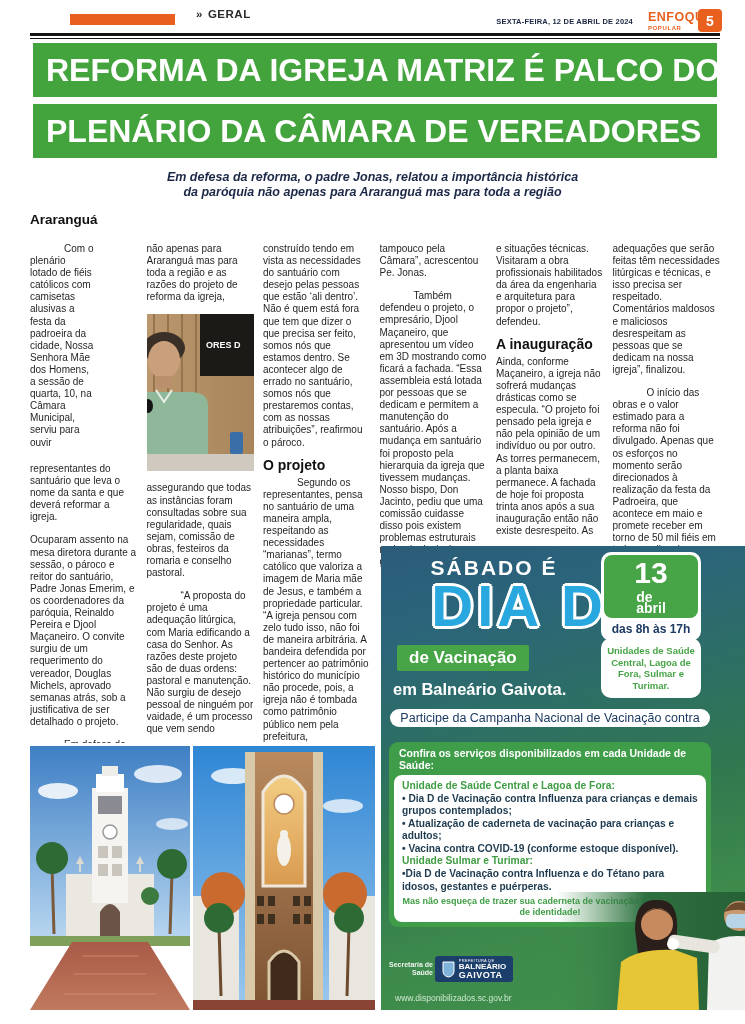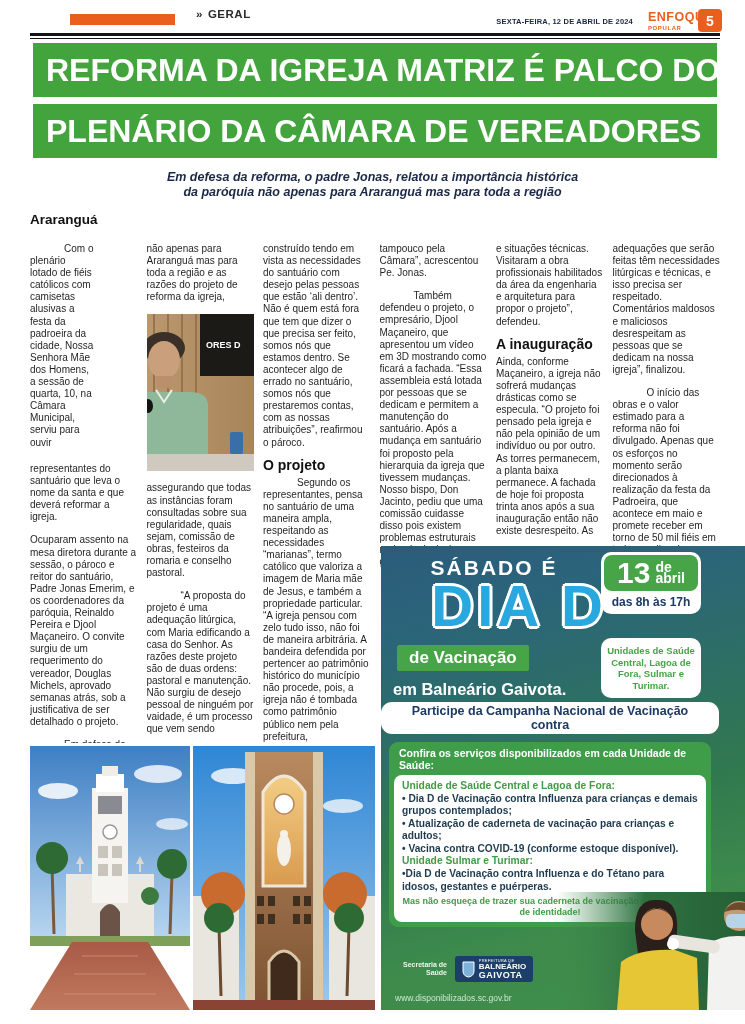--- a/index.html
+++ b/index.html
@@ -43,37 +43,37 @@
   .ad .sabado{position:absolute;left:18px;top:10px;width:190px;text-align:center;
               color:#fff;font-size:21px;font-weight:bold;letter-spacing:2px;}
   .ad .diad{position:absolute;left:0;top:26px;width:226px;text-align:right;
             font-size:58px;font-weight:bold;letter-spacing:4px;color:#29a8e0;
             text-shadow:-3px 0 0 #fff,3px 0 0 #fff,0 -3px 0 #fff,0 3px 0 #fff,
                         -2px -2px 0 #fff,2px -2px 0 #fff,-2px 2px 0 #fff,2px 2px 0 #fff;}
   .ad .vacpill{position:absolute;left:16px;top:99px;background:#47a447;border-radius:2px;
                padding:3px 12px;color:#fff;font-size:17px;font-weight:bold;}
   .ad .loc{position:absolute;left:12px;top:134px;color:#fff;font-size:16.5px;font-weight:bold;}
   .datebox{position:absolute;left:220px;top:6px;width:100px;background:#fff;border-radius:10px;padding:3px;box-sizing:border-box;}
-  .dategreen{background:#47a447;border-radius:8px;display:flex;align-items:center;justify-content:center;gap:5px;padding:4px 1px;}
+  .dategreen{background:#47a447;border-radius:8px;display:flex;align-items:center;justify-content:center;gap:5px;padding:4px 1px;flex-direction:column;}
   .d13{color:#fff;font-size:30px;font-weight:bold;line-height:28px;}
   .dsm{color:#fff;font-size:14px;font-weight:bold;line-height:11px;text-align:left;}
   .time{color:#1c3a63;font-size:12px;font-weight:bold;text-align:center;padding:4px 0 2px 0;}
   .unitsbox{position:absolute;left:220px;top:92px;width:100px;box-sizing:border-box;background:#fff;border-radius:10px;
             padding:7px 6px;font-size:9.5px;font-weight:bold;color:#47a447;text-align:center;line-height:11.5px;}
   .pills{position:absolute;left:0;top:146px;width:338px;text-align:center;}
-  .pill{display:inline-block;background:#fff;border-radius:11px;padding:2px 10px;margin:10px 0;
-        color:#1c3a63;font-size:12.5px;font-weight:bold;}
+  .pill{display:inline-block;background:#fff;border-radius:11px;padding:2px 10px;margin:17px 0;
+        color:#1c3a63;font-size:12.5px;font-weight:normal;}
   .services{position:absolute;left:8px;top:196px;width:322px;background:#3f9d49;border-radius:9px;padding-bottom:5px;}
   .svc-header{color:#fff;font-size:10.5px;font-weight:bold;padding:5px 10px 4px 10px;}
   .svc-body{background:#fff;border-radius:8px;margin:0 5px;padding:5px 8px;}
   .svc-title{color:#3f9d44;font-size:10.3px;font-weight:bold;line-height:12.5px;}
   .svc-item{color:#1e3a4f;font-size:10.2px;line-height:12.6px;font-weight:bold;}
   .svc-rem{color:#3f9d44;font-size:9px;font-weight:bold;text-align:center;line-height:10.5px;margin-top:3px;}
   .foot-text{position:absolute;left:14px;top:352px;color:#fff;font-size:13.5px;font-weight:bold;line-height:17px;}
-  .foot-logos{position:absolute;left:22px;top:410px;display:flex;align-items:center;gap:8px;}
+  .foot-logos{position:absolute;left:8px;top:410px;display:flex;align-items:center;gap:2px;}
   .secretaria{color:#eef5ee;font-size:7px;font-weight:bold;text-align:right;line-height:8px;}
   .logobox{width:78px;height:26px;background:#1c3e6b;border-radius:3px;display:flex;align-items:center;justify-content:center;gap:4px;}
   .logotxt{line-height:1;color:#fff;}
   .logotxt .l1{font-size:4px;letter-spacing:.3px;}
   .logotxt .l2{font-size:8px;font-weight:bold;}
   .logotxt .l3{font-size:9px;font-weight:bold;letter-spacing:.5px;}
   .website{position:absolute;left:14px;top:447px;color:#cde8cf;font-size:8.5px;}
   .nursewrap{position:absolute;right:0;bottom:0;width:220px;height:118px;}
 </style>
 </head>

